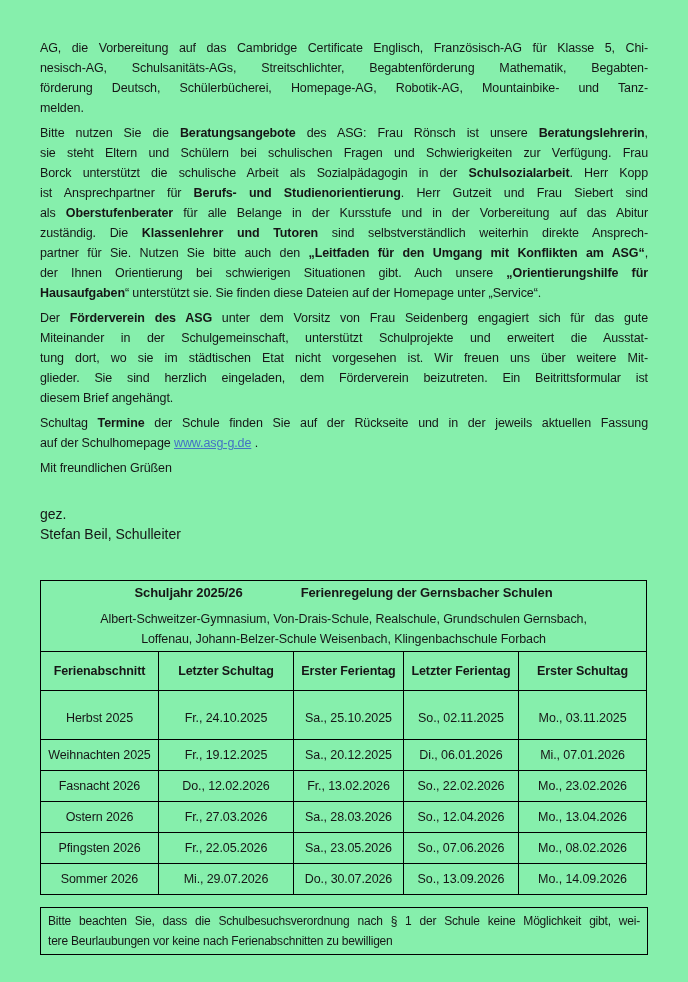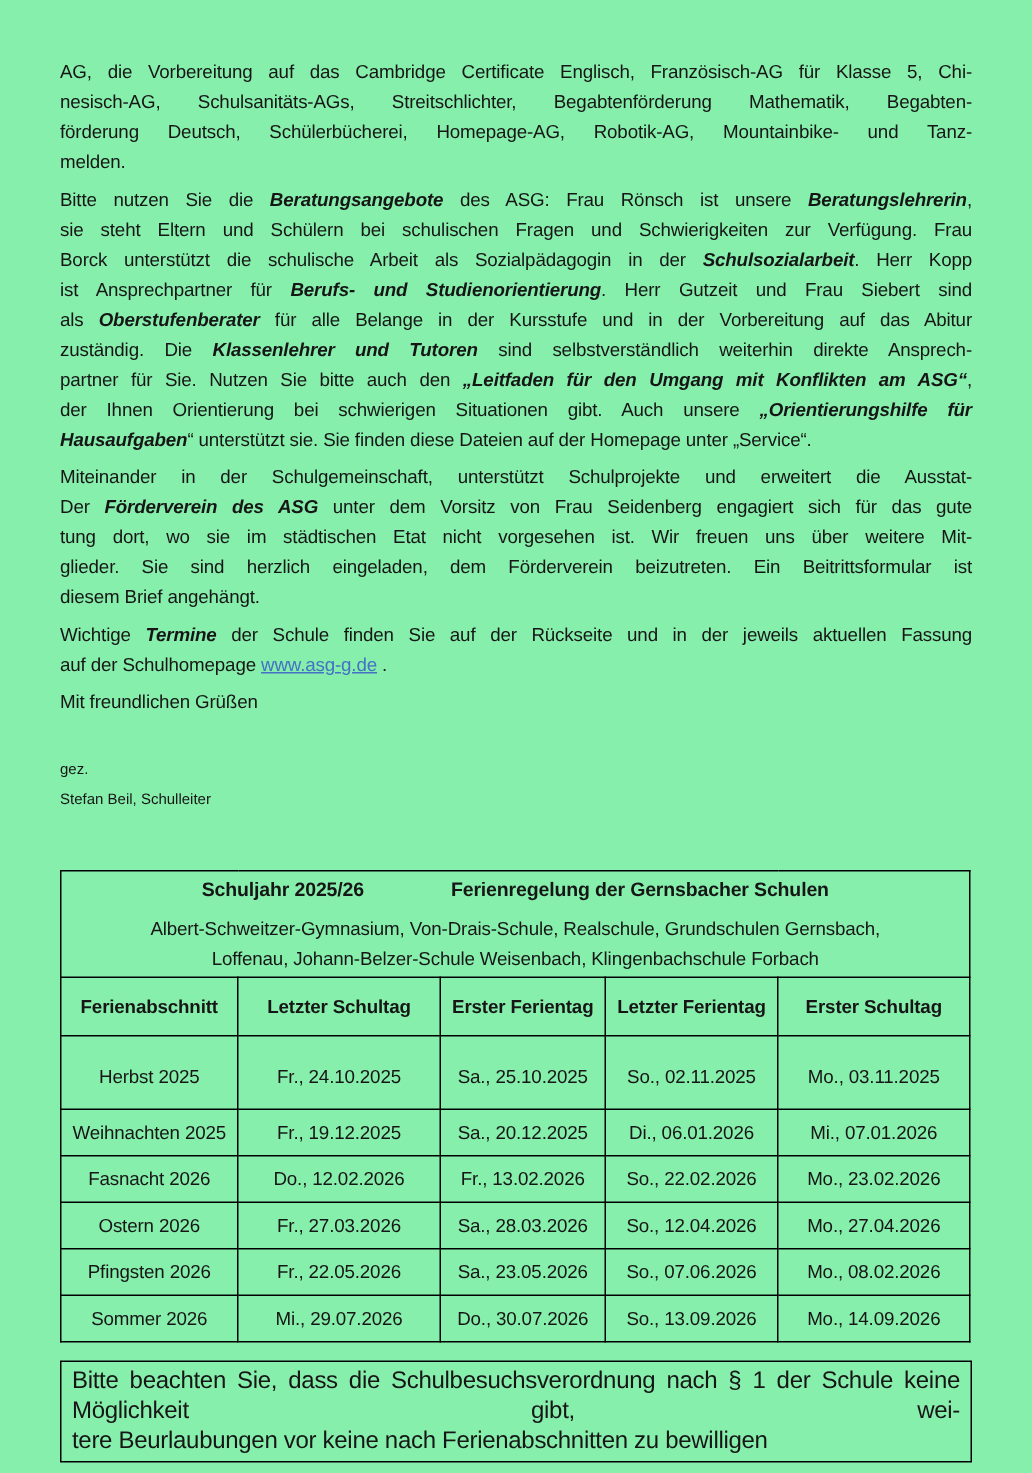--- a/index.html
+++ b/index.html
@@ -6,39 +6,39 @@
   .page{
     width:688px;height:982px;box-sizing:border-box;background:#86efac;
     padding:38px 40px 0 40px;
     font-family:"Liberation Sans",sans-serif;
     color:#161616;overflow:hidden;
   }
   
   .para{margin:0 0 5px 0;font-size:12.5px;line-height:20px;letter-spacing:-0.1px;}
   .line{text-align:justify;text-align-last:justify;}
   .line.last{text-align-last:left;}
-  .b{font-weight:bold;font-style:italic;}
+  .b{font-weight:bold;}
   a.doclink{text-decoration:underline;}
-  .signoff{font-size:10px;line-height:20px;margin-top:26px;}
+  .signoff{font-size:14px;line-height:20px;margin-top:26px;}
   
   table.ferien{
     border-collapse:collapse;table-layout:fixed;width:606px;margin-top:36px;
     font-size:12.5px;letter-spacing:-0.1px;
   }
   table.ferien td,table.ferien th{border:1px solid #000;text-align:center;vertical-align:middle;padding:2px 2px;}
   td.title-cell{padding:6px 4px 6px 4px;}
   .title-line{display:flex;justify-content:center;gap:58px;font-weight:bold;font-size:13px;margin:2px 0 9px 0;}
   .schools{text-align:center;font-size:12.5px;line-height:20px;}
   tr.head-row th{height:34px;font-size:12.5px;font-weight:bold;}
   tbody td{height:26px;}
   tbody tr.tall td{height:38px;padding-top:8px;}
   
   .notice-box{
     box-sizing:border-box;width:608px;border:1px solid #000;margin-top:12px;
-    padding:3px 7px;font-size:16px;line-height:20px;letter-spacing:-0.2px;
+    padding:3px 7px;font-size:12px;line-height:20px;letter-spacing:-0.2px;
   }
 </style>
 </head>
 <body>
 
 <div class="page">
 
   <div>
       <div class="para">
         <div class="line"><span>AG, die Vorbereitung auf das Cambridge Certificate Englisch, Französisch-AG für Klasse 5, Chi-</span></div>
@@ -51,28 +51,28 @@
         <div class="line"><span>sie steht Eltern und Schülern bei schulischen Fragen und Schwierigkeiten zur Verfügung. Frau</span></div>
         <div class="line"><span>Borck unterstützt die schulische Arbeit als Sozialpädagogin in der </span><span class="b">Schulsozialarbeit</span><span>. Herr Kopp</span></div>
         <div class="line"><span>ist Ansprechpartner für </span><span class="b">Berufs- und Studienorientierung</span><span>. Herr Gutzeit und Frau Siebert sind</span></div>
         <div class="line"><span>als </span><span class="b">Oberstufenberater</span><span> für alle Belange in der Kursstufe und in der Vorbereitung auf das Abitur</span></div>
         <div class="line"><span>zuständig. Die </span><span class="b">Klassenlehrer und Tutoren</span><span> sind selbstverständlich weiterhin direkte Ansprech-</span></div>
         <div class="line"><span>partner für Sie. Nutzen Sie bitte auch den </span><span class="b">„Leitfaden für den Umgang mit Konflikten am ASG“</span><span>,</span></div>
         <div class="line"><span>der Ihnen Orientierung bei schwierigen Situationen gibt. Auch unsere </span><span class="b">„Orientierungshilfe für</span></div>
         <div class="line last"><span class="b">Hausaufgaben</span><span>“ unterstützt sie. Sie finden diese Dateien auf der Homepage unter „Service“.</span></div>
       </div>
       <div class="para">
+        <div class="line"><span>Der </span><span class="b">Förderverein des ASG</span><span> unter dem Vorsitz von Frau Seidenberg engagiert sich für das gute</span></div>
         <div class="line"><span>Miteinander in der Schulgemeinschaft, unterstützt Schulprojekte und erweitert die Ausstat-</span></div>
-        <div class="line"><span>Der </span><span class="b">Förderverein des ASG</span><span> unter dem Vorsitz von Frau Seidenberg engagiert sich für das gute</span></div>
         <div class="line"><span>tung dort, wo sie im städtischen Etat nicht vorgesehen ist. Wir freuen uns über weitere Mit-</span></div>
         <div class="line"><span>glieder. Sie sind herzlich eingeladen, dem Förderverein beizutreten. Ein Beitrittsformular ist</span></div>
         <div class="line last"><span>diesem Brief angehängt.</span></div>
       </div>
       <div class="para">
-        <div class="line"><span>Wichtige </span><span class="b">Termine</span><span> der Schule finden Sie auf der Rückseite und in der jeweils aktuellen Fassung</span></div>
+        <div class="line"><span>Schultag </span><span class="b">Termine</span><span> der Schule finden Sie auf der Rückseite und in der jeweils aktuellen Fassung</span></div>
         <div class="line last"><span>auf der Schulhomepage </span><a href="#" class="doclink" style="color: rgb(68, 114, 196);">www.asg-g.de</a><span> .</span></div>
       </div>
       <div class="para">
         <div class="line last"><span>Mit freundlichen Grüßen</span></div>
       </div>
     </div>
 
   <div class="signoff">
     <div>gez.</div>
     <div>Stefan Beil, Schulleiter</div>
@@ -125,21 +125,21 @@
           <td>Do., 12.02.2026</td>
           <td>Fr., 13.02.2026</td>
           <td>So., 22.02.2026</td>
           <td>Mo., 23.02.2026</td>
         </tr>
         <tr>
           <td>Ostern 2026</td>
           <td>Fr., 27.03.2026</td>
           <td>Sa., 28.03.2026</td>
           <td>So., 12.04.2026</td>
-          <td>Mo., 27.04.2026</td>
+          <td>Mo., 13.04.2026</td>
         </tr>
         <tr>
           <td>Pfingsten 2026</td>
           <td>Fr., 22.05.2026</td>
           <td>Sa., 23.05.2026</td>
           <td>So., 07.06.2026</td>
           <td>Mo., 08.02.2026</td>
         </tr>
         <tr>
           <td>Sommer 2026</td>

